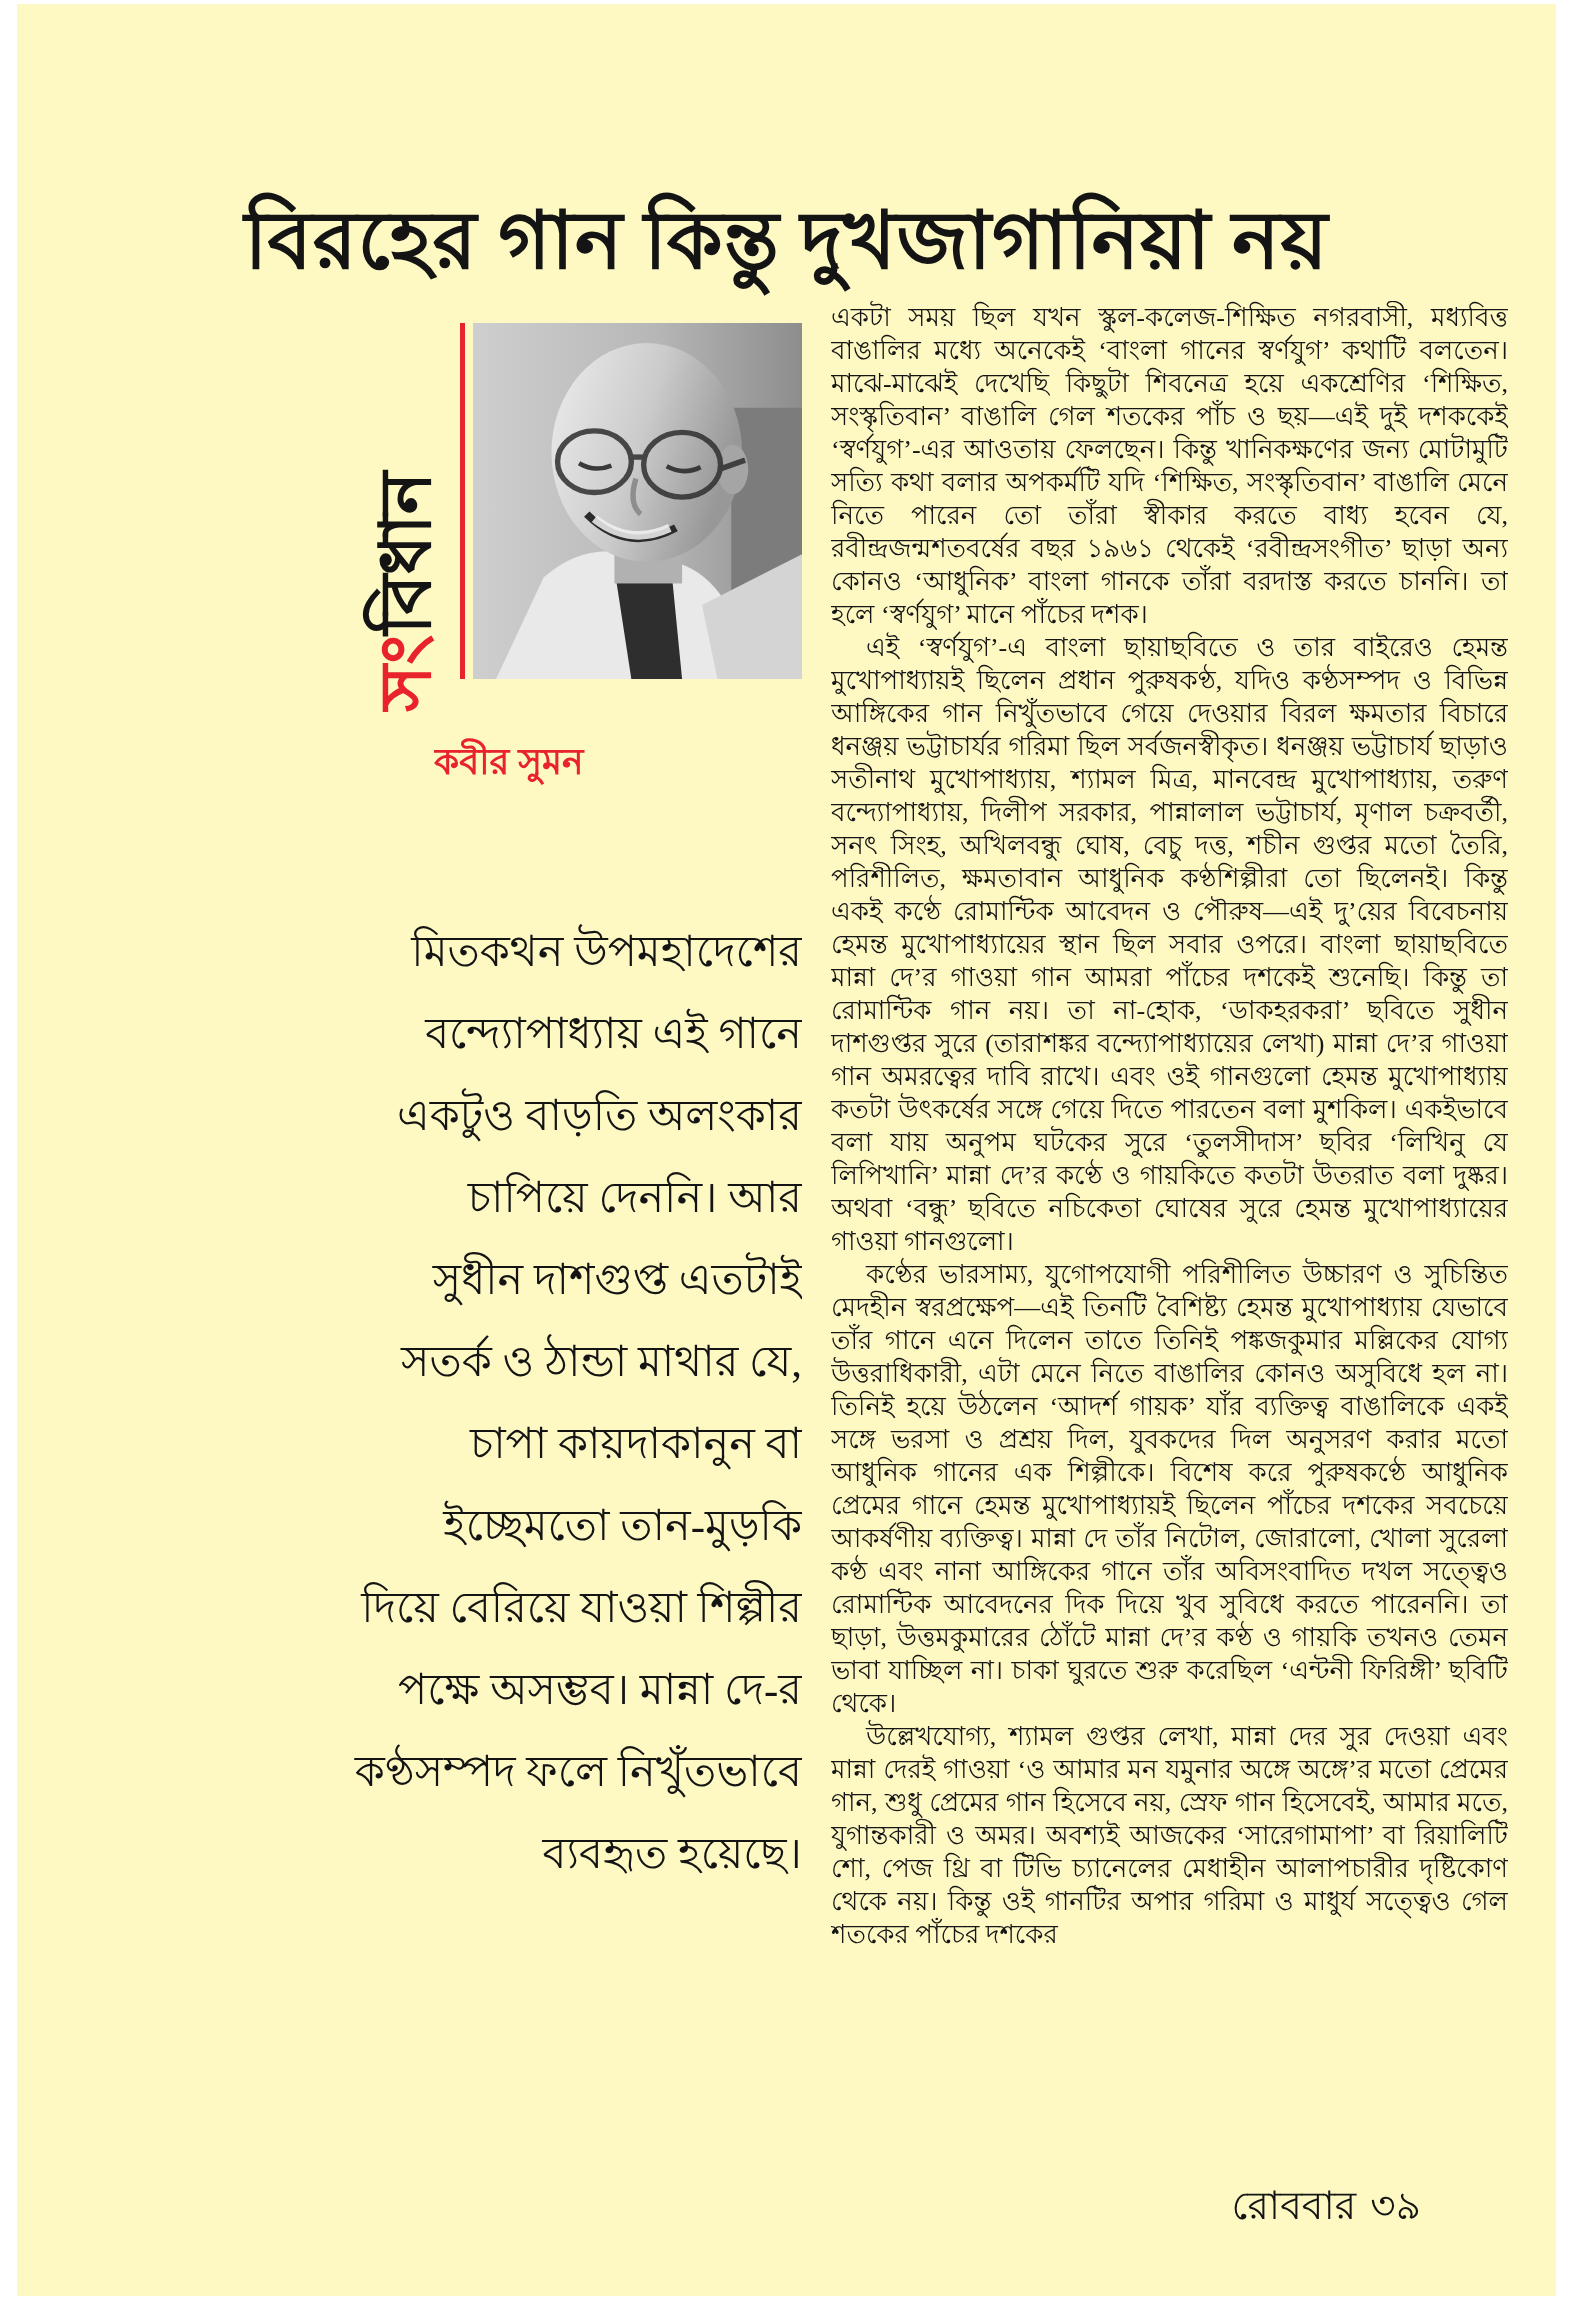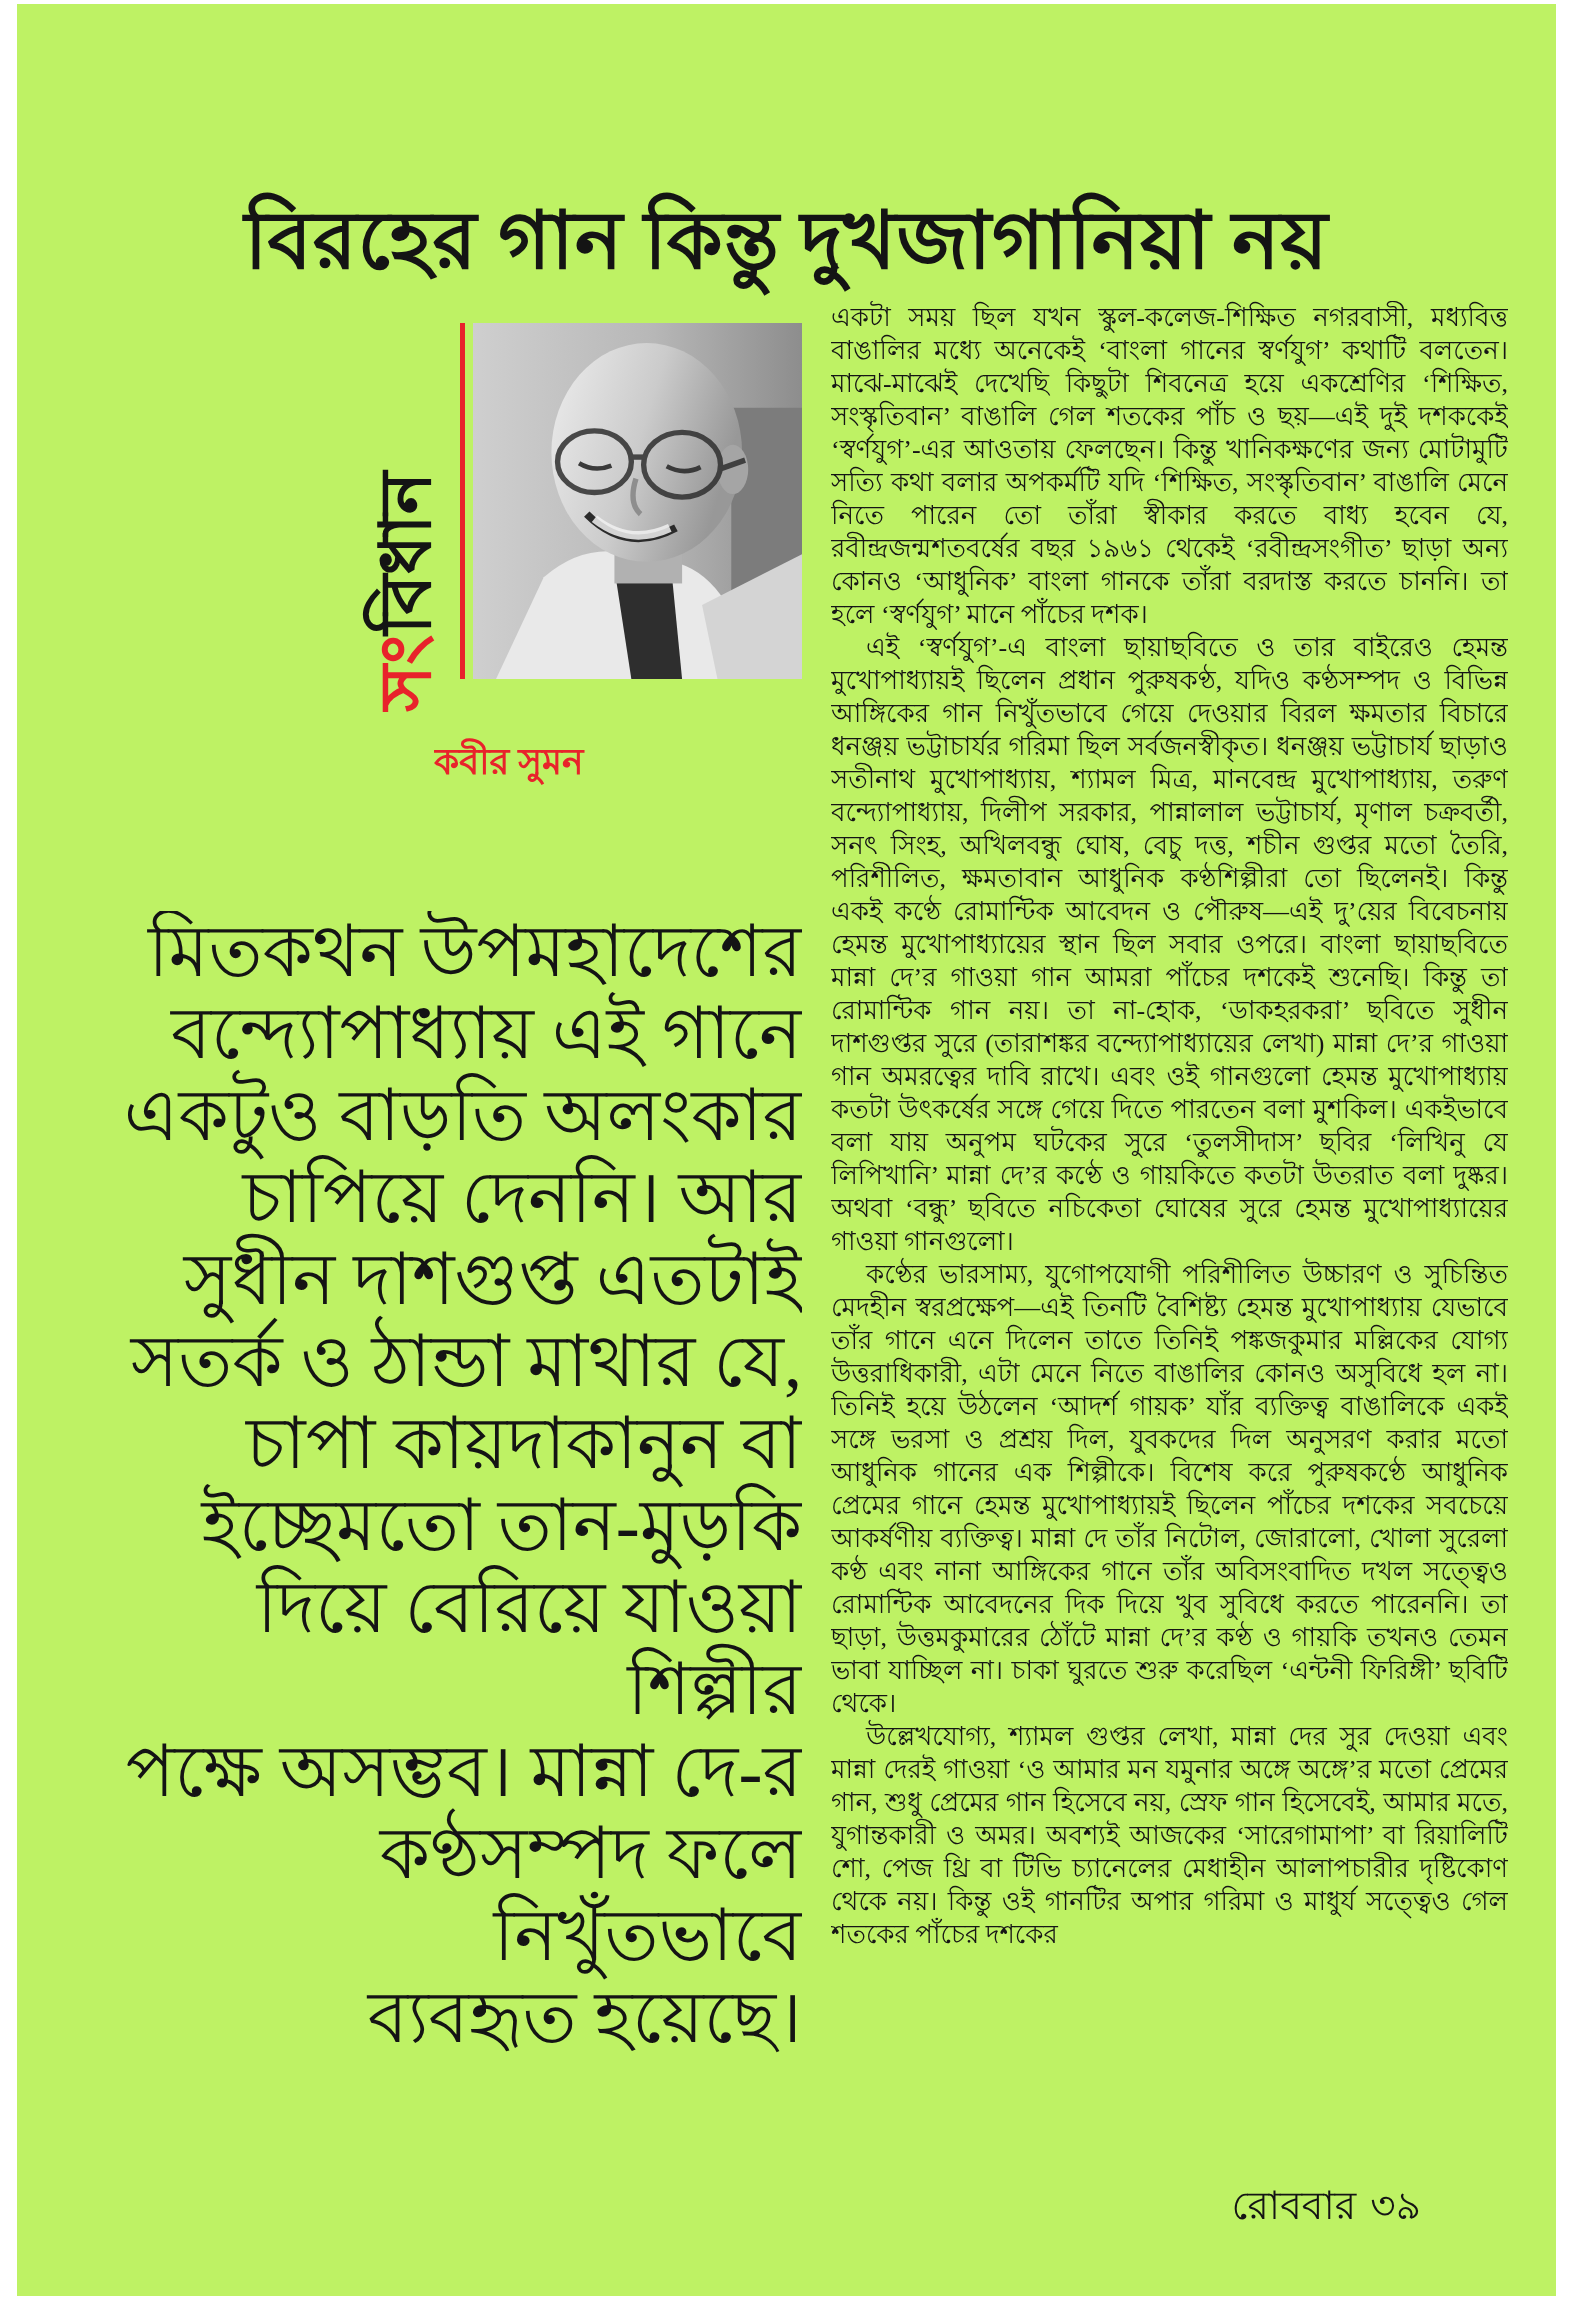--- a/index.html
+++ b/index.html
@@ -7,21 +7,21 @@
     width: 1573px; height: 2319px;
     background: #ffffff;
     font-family: "Liberation Serif", "DejaVu Serif", serif;
     position: relative;
     overflow: hidden;
   }
   .page {
     position: absolute;
     left: 17px; top: 3.8px;
     width: 1539px; height: 2292px;
-    background: #bef264;
+    background: #fef9c3;
   }
   .abs { position: absolute; }
 
   .title {
     left: 0; right: 0; top: 122px;
     height: 131px; overflow: hidden;
     text-align: center;
     font-size: 80px; font-weight: 700;
     letter-spacing: 0.8px;
     color: #141414;
@@ -62,21 +62,21 @@
     color: #e8232b;
     overflow: hidden;
     white-space: nowrap;
   }
 
   .pullquote {
     left: 89px; top: 907px;
     width: 696px; height: 1151px;
     overflow: hidden;
     text-align: right;
-    font-size: 72px;
+    font-size: 43px;
     line-height: 82px;
     font-weight: 500;
     color: #141414;
   }
   .pullquote .pq-line { display: block; }
 
   .article-body {
     left: 814px; top: 297px;
     width: 677px; height: 1851px;
     overflow: hidden;

